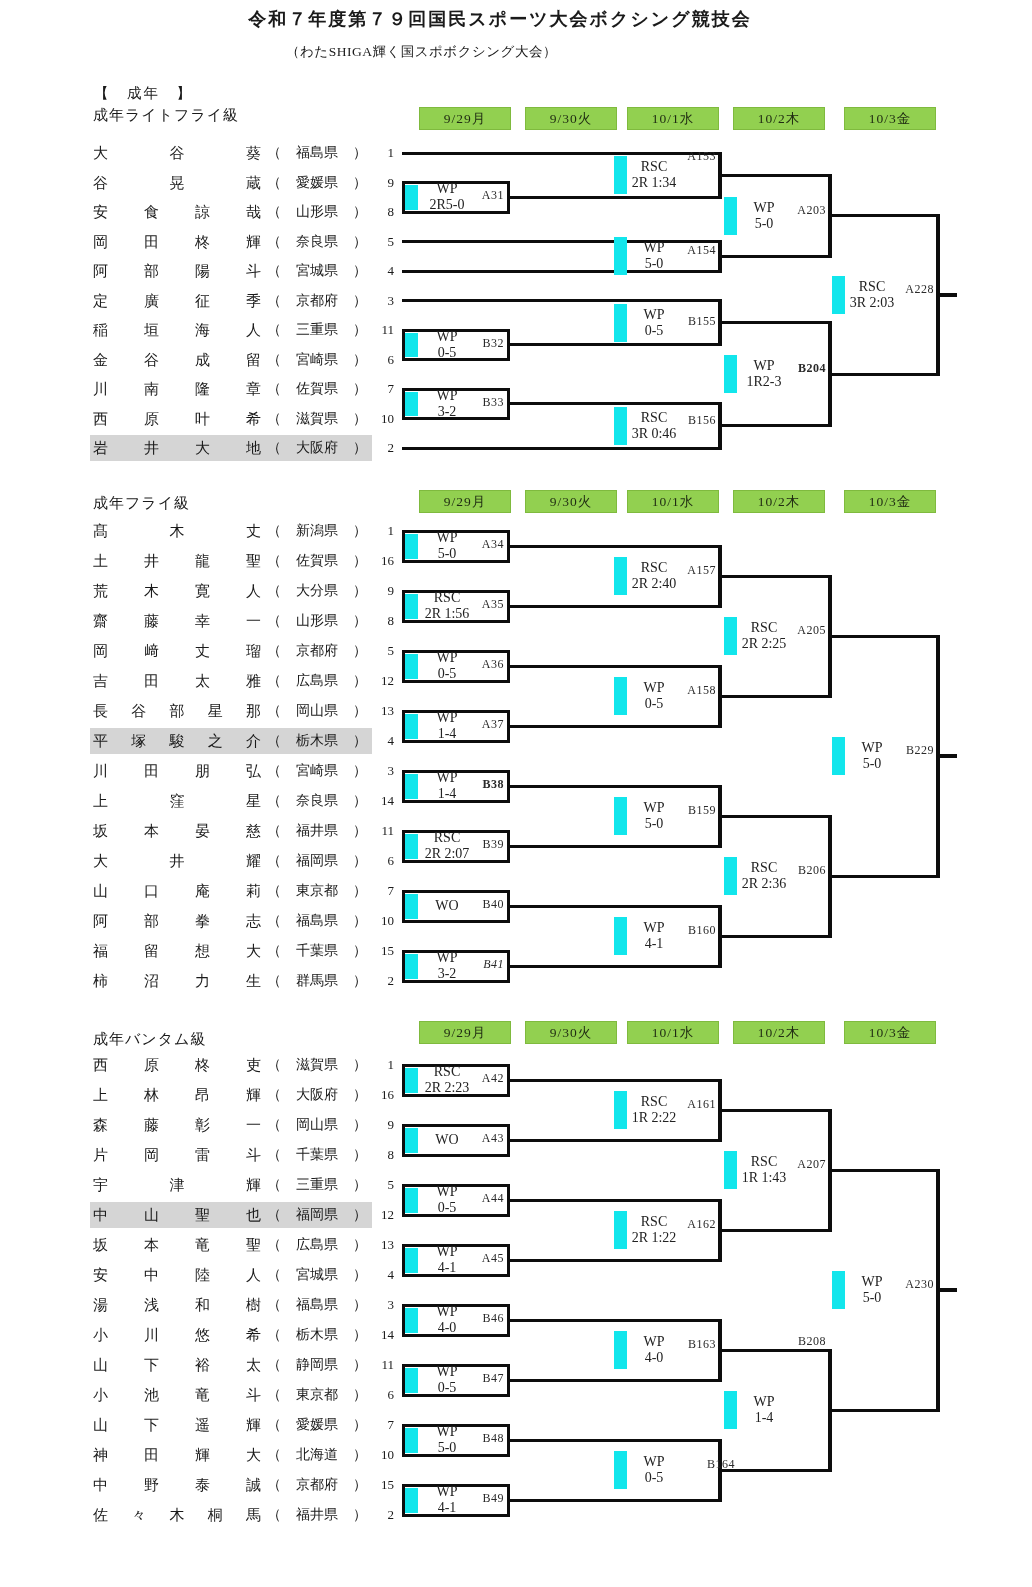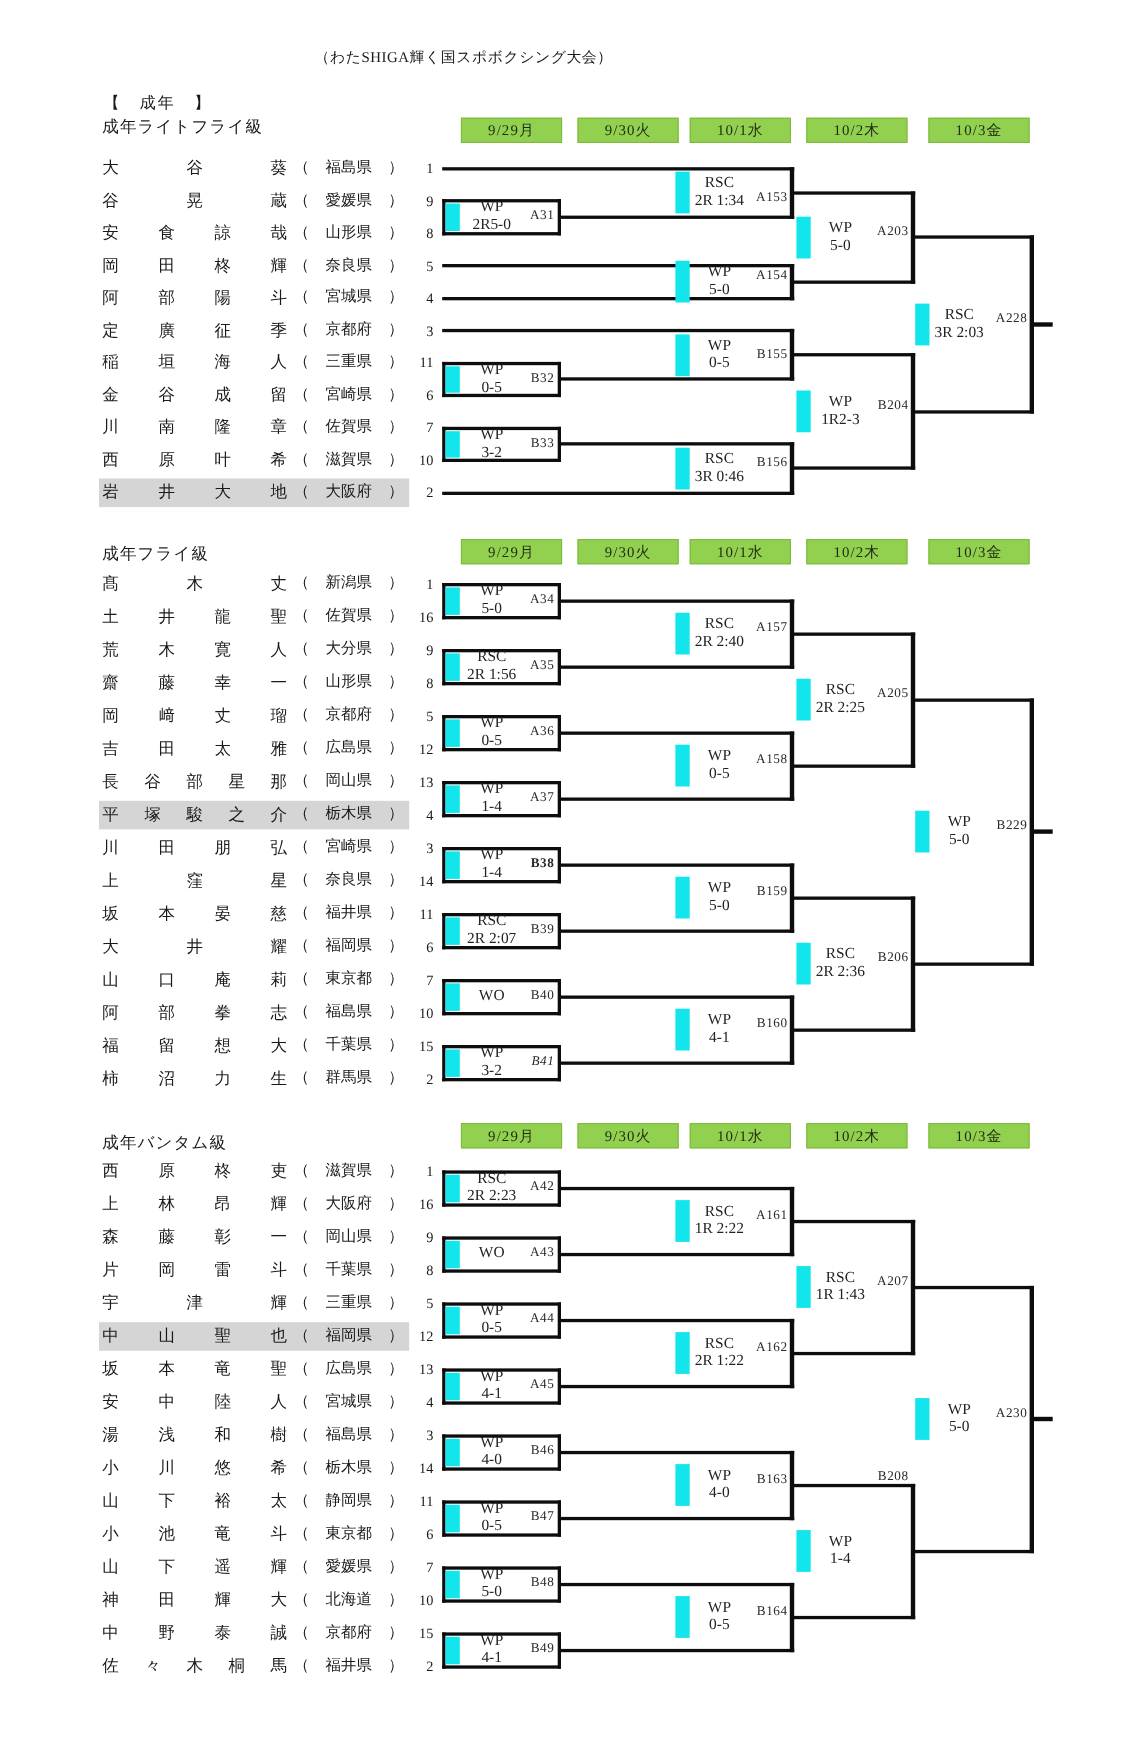--- a/index.html
+++ b/index.html
@@ -31,20 +31,21 @@
   .hline,.vline{position:absolute;background:var(--ink);}
   .marker{position:absolute;background:var(--cyan);}
   .res{position:absolute;text-align:center;font-size:14px;line-height:16px;
        white-space:pre;color:#222;}
   .code{position:absolute;font-size:12px;text-align:right;color:#2a2a2a;letter-spacing:.5px;}
 </style>
 </head>
 <body>
 
 <div id="page">
+  <div class="title">令和７年度第７９回国民スポーツ大会ボクシング競技会</div>
   <div class="subtitle">（わたSHIGA輝く国スポボクシング大会）</div>
   <div class="category">【　成年　】</div>
   <div id="brackets-root">
       <div class="wclabel" style="top: 106px;">成年ライトフライ級</div>
       <div class="day" style="left: 419px; top: 107px;">9/29月</div>
       <div class="day" style="left: 525px; top: 107px;">9/30火</div>
       <div class="day" style="left: 627px; top: 107px;">10/1水</div>
       <div class="day" style="left: 733px; top: 107px;">10/2木</div>
       <div class="day" style="left: 844px; top: 107px;">10/3金</div>
       <div class="pname" style="left: 93px; top: 142px; width: 168px;">
@@ -201,21 +202,21 @@
       <div class="marker" style="left: 405px; top: 391.5px; width: 13px; height: 24.5px;"></div>
       <div class="res" style="left: 415px; top: 387.75px; width: 64px;">WP
 3-2</div>
       <div class="code" style="left: 466px; top: 394.75px; width: 38px;">B33</div>
       <div class="hline" style="left: 402px; top: 151.5px; width: 320px; height: 3px;"></div>
       <div class="hline" style="left: 510px; top: 195.75px; width: 212px; height: 3px;"></div>
       <div class="vline" style="left: 718px; top: 151.5px; width: 4px; height: 47.25px;"></div>
       <div class="marker" style="left: 614px; top: 156.125px; width: 13px; height: 38px;"></div>
       <div class="res" style="left: 598px; top: 159.125px; width: 112px;">RSC
 2R 1:34</div>
-      <div class="code" style="left: 658px; top: 172px; width: 58px;">A153</div>
+      <div class="code" style="left: 658px; top: 149px; width: 58px;">A153</div>
       <div class="hline" style="left: 402px; top: 240px; width: 320px; height: 3px;"></div>
       <div class="hline" style="left: 402px; top: 269.5px; width: 320px; height: 3px;"></div>
       <div class="vline" style="left: 718px; top: 240px; width: 4px; height: 32.5px;"></div>
       <div class="marker" style="left: 614px; top: 237.25px; width: 13px; height: 38px;"></div>
       <div class="res" style="left: 598px; top: 240.25px; width: 112px;">WP
 5-0</div>
       <div class="code" style="left: 658px; top: 243.25px; width: 58px;">A154</div>
       <div class="hline" style="left: 402px; top: 299px; width: 320px; height: 3px;"></div>
       <div class="hline" style="left: 510px; top: 343.25px; width: 212px; height: 3px;"></div>
       <div class="vline" style="left: 718px; top: 299px; width: 4px; height: 47.25px;"></div>
@@ -236,21 +237,21 @@
       <div class="marker" style="left: 724px; top: 196.688px; width: 13px; height: 38px;"></div>
       <div class="res" style="left: 708px; top: 199.688px; width: 112px;">WP
 5-0</div>
       <div class="code" style="left: 768px; top: 202.688px; width: 58px;">A203</div>
       <div class="hline" style="left: 720px; top: 321.125px; width: 112px; height: 3px;"></div>
       <div class="hline" style="left: 720px; top: 424.375px; width: 112px; height: 3px;"></div>
       <div class="vline" style="left: 828px; top: 321.125px; width: 4px; height: 106.25px;"></div>
       <div class="marker" style="left: 724px; top: 355.25px; width: 13px; height: 38px;"></div>
       <div class="res" style="left: 708px; top: 358.25px; width: 112px;">WP
 1R2-3</div>
-      <div class="code" style="left: 768px; top: 361.25px; width: 58px;">B204</div>
+      <div class="code" style="left: 768px; top: 361.25px; width: 58px; font-weight: bold;">B204</div>
       <div class="hline" style="left: 830px; top: 214.188px; width: 110px; height: 3px;"></div>
       <div class="hline" style="left: 830px; top: 372.75px; width: 110px; height: 3px;"></div>
       <div class="vline" style="left: 936px; top: 214.188px; width: 4px; height: 161.562px;"></div>
       <div class="marker" style="left: 832px; top: 275.969px; width: 13px; height: 38px;"></div>
       <div class="res" style="left: 816px; top: 278.969px; width: 112px;">RSC
 3R 2:03</div>
       <div class="code" style="left: 876px; top: 281.969px; width: 58px;">A228</div>
       <div class="hline" style="left: 940px; top: 292.969px; width: 17px; height: 4px;"></div>
       <div class="wclabel" style="top: 494px;">成年フライ級</div>
       <div class="day" style="left: 419px; top: 490px;">9/29月</div>
@@ -845,21 +846,21 @@
       <div class="marker" style="left: 614px; top: 1331px; width: 13px; height: 38px;"></div>
       <div class="res" style="left: 598px; top: 1334px; width: 112px;">WP
 4-0</div>
       <div class="code" style="left: 658px; top: 1337px; width: 58px;">B163</div>
       <div class="hline" style="left: 510px; top: 1438.5px; width: 212px; height: 3px;"></div>
       <div class="hline" style="left: 510px; top: 1498.5px; width: 212px; height: 3px;"></div>
       <div class="vline" style="left: 718px; top: 1438.5px; width: 4px; height: 63px;"></div>
       <div class="marker" style="left: 614px; top: 1451px; width: 13px; height: 38px;"></div>
       <div class="res" style="left: 598px; top: 1454px; width: 112px;">WP
 0-5</div>
-      <div class="code" style="left: 658px; top: 1457px; width: 58px;">B164</div>
+      <div class="code" style="left: 677px; top: 1457px; width: 58px;">B164</div>
       <div class="hline" style="left: 720px; top: 1108.5px; width: 112px; height: 3px;"></div>
       <div class="hline" style="left: 720px; top: 1228.5px; width: 112px; height: 3px;"></div>
       <div class="vline" style="left: 828px; top: 1108.5px; width: 4px; height: 123px;"></div>
       <div class="marker" style="left: 724px; top: 1151px; width: 13px; height: 38px;"></div>
       <div class="res" style="left: 708px; top: 1154px; width: 112px;">RSC
 1R 1:43</div>
       <div class="code" style="left: 768px; top: 1157px; width: 58px;">A207</div>
       <div class="hline" style="left: 720px; top: 1348.5px; width: 112px; height: 3px;"></div>
       <div class="hline" style="left: 720px; top: 1468.5px; width: 112px; height: 3px;"></div>
       <div class="vline" style="left: 828px; top: 1348.5px; width: 4px; height: 123px;"></div>

